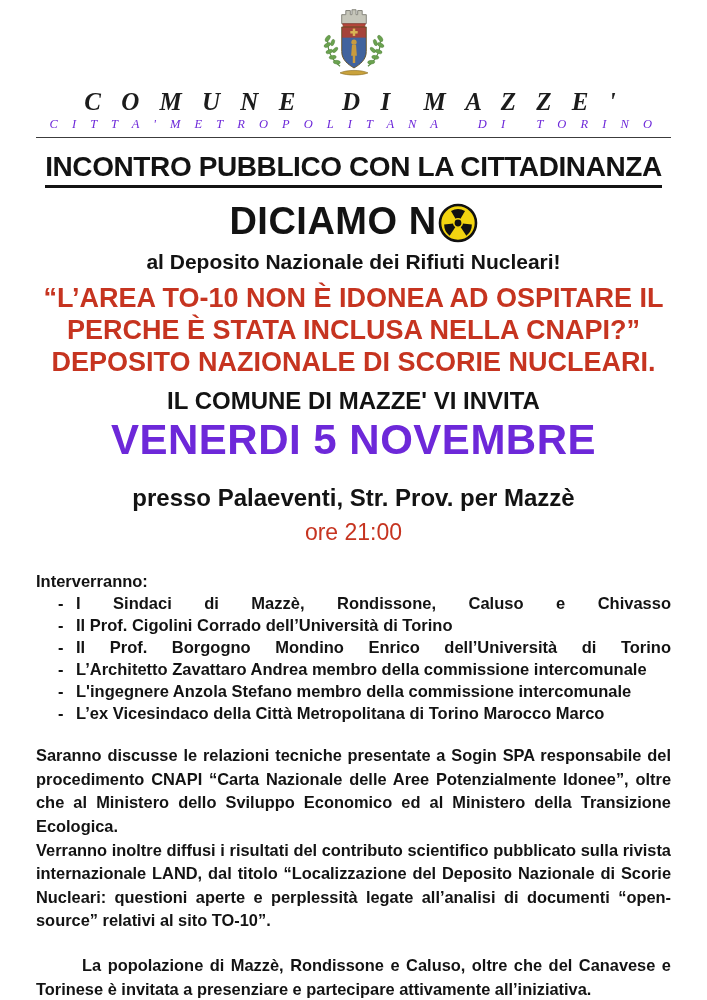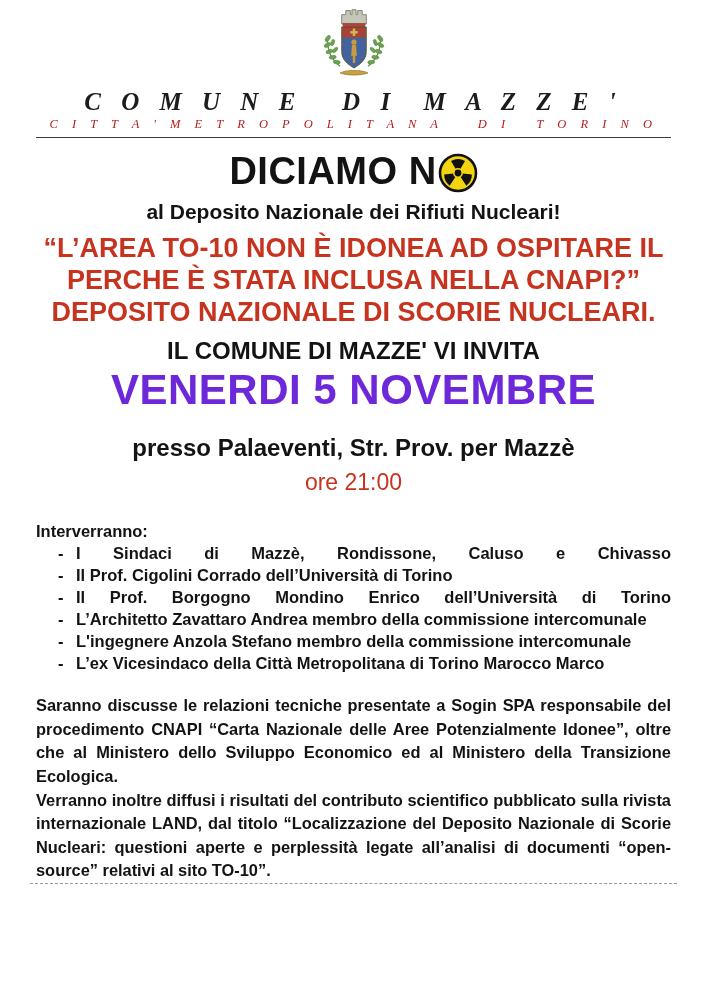--- a/index.html
+++ b/index.html
@@ -19,21 +19,21 @@
   .muni-name {
     font-family: "Liberation Serif", serif;
     font-style: italic; font-weight: 600;
     font-size: 25px; letter-spacing: 7px;
     color: #1c1c1c; margin-top: 2px; white-space: pre;
   }
   .muni-sub {
     font-family: "Liberation Serif", serif;
     font-style: italic; font-weight: 500;
     font-size: 12.5px; letter-spacing: 5.5px;
-    color: #b91c1c; margin-top: 1px; white-space: pre;
+    color: #6d28d9; margin-top: 1px; white-space: pre;
   }
   .head-rule { border: none; border-top: 1.6px solid #3c3c3c; margin: 5px 0 0 0; }
 
   
   .banner { text-align: center; margin-top: 13px; }
   .banner span {
     display: inline-block;
     font-size: 28px; font-weight: 700; letter-spacing: -0.4px;
     border-bottom: 3px solid #141414; padding-bottom: 2px;
   }
@@ -121,20 +121,23 @@
         <ellipse cx="86" cy="56" rx="4.1" ry="2.1" transform="rotate(45 86 56)"></ellipse>
       </g>
 
       <path d="M46 84 C54 80 72 80 80 84 C72 87.5 54 87.5 46 84 Z" fill="#c9a23c" stroke="#8a6d22" stroke-width="0.8"></path>
     </svg>
     <div class="muni-name">C O M U N E   D I  M A Z Z E '</div>
     <div class="muni-sub">C I T T A ' M E T R O P O L I T A N A    D I   T O R I N O</div>
     <hr class="head-rule">
   </div>
 
+  <div class="banner">
+    <span>INCONTRO PUBBLICO CON LA CITTADINANZA</span>
+  </div>
 
   <div class="slogan">
     <span class="slogan-text">DICIAMO N</span>
     <svg class="rad-icon" width="40" height="40" viewBox="0 0 40 40" aria-hidden="true">
       <circle cx="20" cy="20" r="18" fill="#f2d410" stroke="#111111" stroke-width="2.6"></circle>
       <g fill="#111111">
         <path d="M20 20 L13 7.9 A14 14 0 0 1 27 7.9 Z"></path>
         <path d="M20 20 L33.5 23.5 A14 14 0 0 1 26.5 33.8 Z" transform="rotate(-8 20 20)"></path>
         <path d="M20 20 L13.5 33.8 A14 14 0 0 1 6.5 23.5 Z" transform="rotate(8 20 20)"></path>
         <circle cx="20" cy="20" r="4.2" stroke="#f2d410" stroke-width="1.6"></circle>
@@ -180,20 +183,21 @@
       <li>
         <span class="dash">-</span>
         <span class="txt">L’ex Vicesindaco della Città Metropolitana di Torino Marocco Marco</span>
       </li>
     </ul>
   </div>
 
   <div class="bodytext">
     <p>Saranno discusse le relazioni tecniche presentate a Sogin SPA responsabile del procedimento CNAPI “Carta Nazionale delle Aree Potenzialmente Idonee”, oltre che al Ministero dello Sviluppo Economico ed al Ministero della Transizione Ecologica.</p>
     <p>Verranno inoltre diffusi i risultati del contributo scientifico pubblicato sulla rivista internazionale LAND, dal titolo “Localizzazione del Deposito Nazionale di Scorie Nucleari: questioni aperte e perplessità legate all’analisi di documenti “open-source” relativi al sito TO-10”.</p>
+    <p class="closing">La popolazione di Mazzè, Rondissone e Caluso, oltre che del Canavese e Torinese è invitata a presenziare e partecipare attivamente all’iniziativa.</p>
   </div>
 
   <div class="footer">
     <hr class="foot-rule">
 
   </div>
 
 </div>
 
 </body></html>

